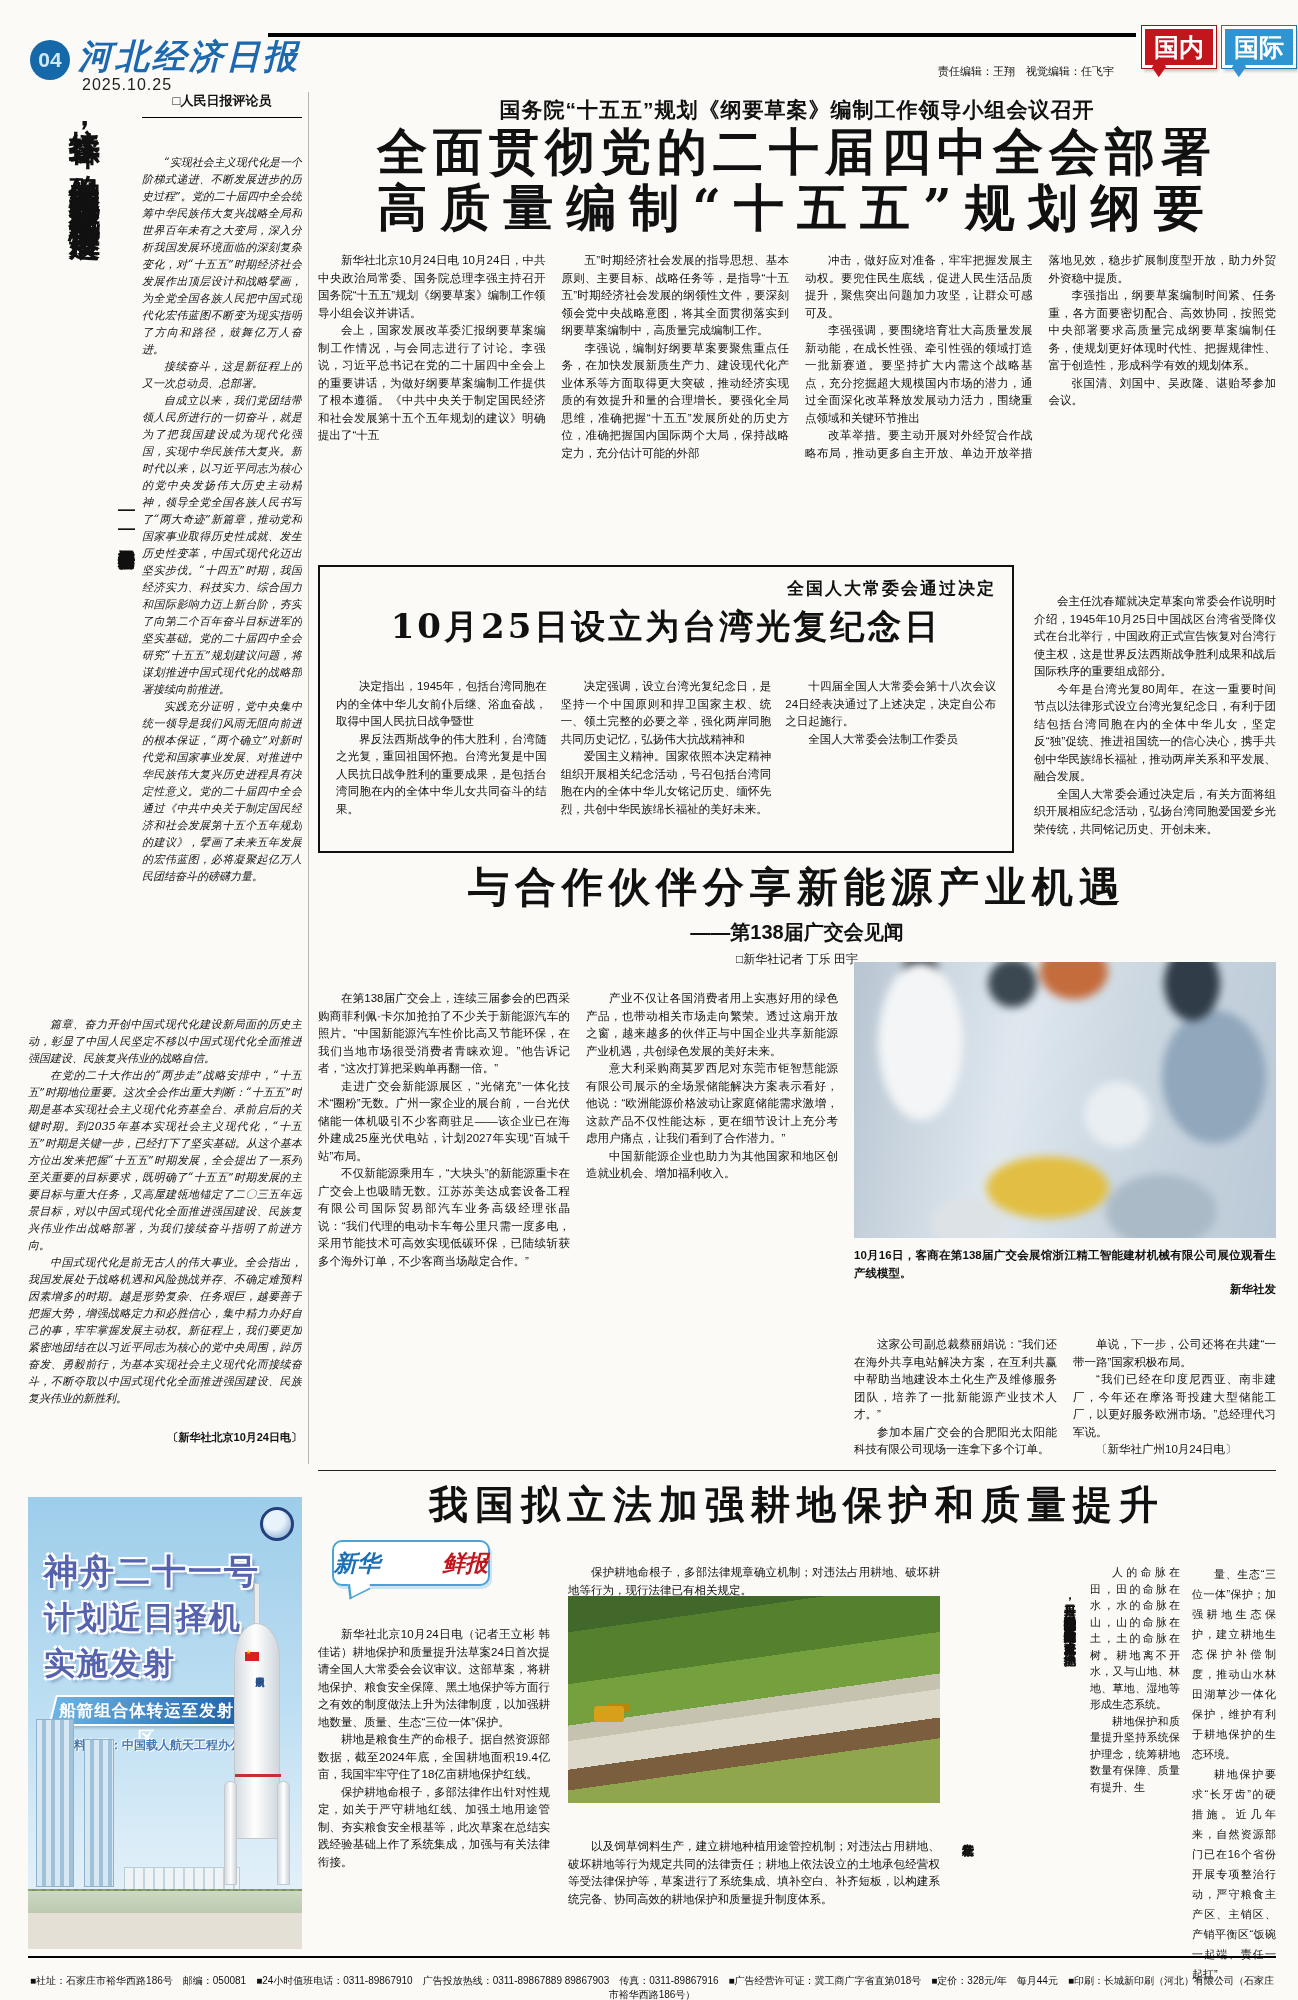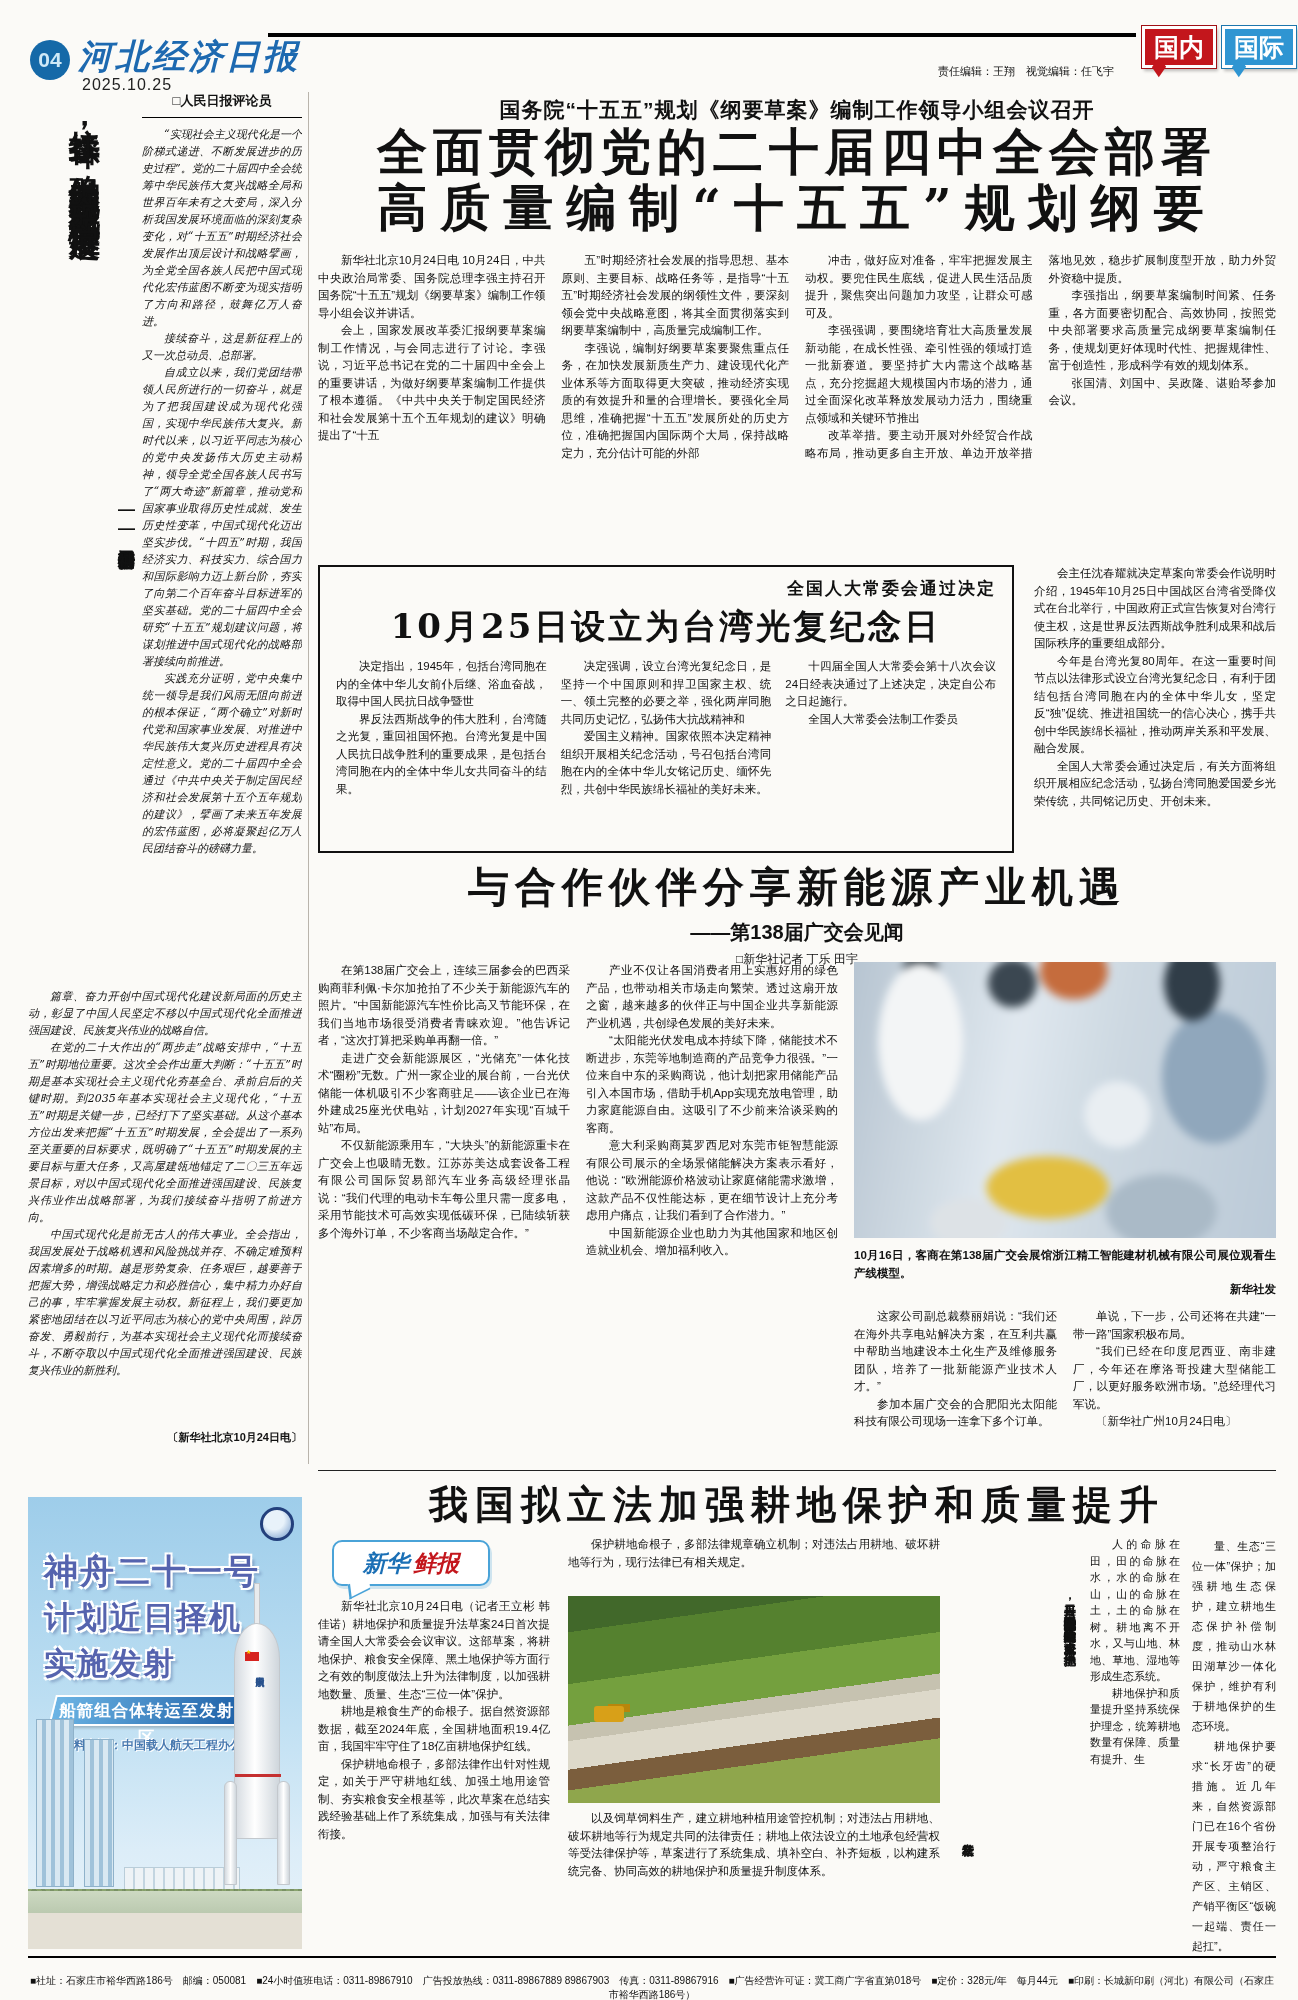--- a/index.html
+++ b/index.html
@@ -17,21 +17,21 @@
   .tagbadge { position:absolute; top:26px; width:74px; height:42px; display:flex; align-items:center; justify-content:center;
     color:#fff; font-size:25px; font-weight:900; font-family:"Liberation Sans",sans-serif; border:3px solid #fff; }
   .tag-red { left:1142px; background:#c3161c; box-shadow:0 0 0 1px #a01015, 2px 3px 3px rgba(0,0,0,.25); }
   .tag-blue { left:1222px; background:#2f95d2; box-shadow:0 0 0 1px #1d76ad, 2px 3px 3px rgba(0,0,0,.25); }
   .tag-red::after, .tag-blue::after { content:""; position:absolute; bottom:-8px; left:8px; width:12px; height:12px;
     transform:rotate(55deg) skewX(20deg); }
   .tag-red::after { background:#c3161c; }
   .tag-blue::after { background:#2f95d2; }
 
   
-  .bodytext { font-size:11.5px; line-height:17.5px; text-align:justify; overflow:hidden; }
+  .bodytext { font-size:11.5px; line-height:17.5px; text-align:justify; overflow:hidden;margin-top:28px; }
   .bodytext p { text-indent:2em; }
   .kai { font-family:"DejaVu Serif",serif; font-style:italic; }
   .serifh { font-family:"DejaVu Serif",serif; }
   .vtext { writing-mode:vertical-rl; text-orientation:upright; }
 
   
   .edit-wrap { position:absolute; left:28px; top:92px; width:274px; height:1380px; }
   .edit-vhead { position:absolute; left:0; top:12px; height:888px; width:78px; overflow:hidden;
     font-size:31px; font-weight:900; letter-spacing:3px; font-family:"DejaVu Serif",serif; }
   .edit-vsub { position:absolute; left:84px; top:408px; height:560px; width:26px; overflow:hidden;
@@ -82,21 +82,21 @@
     line-height:18px; text-align:justify; }
   .expo-cap .credit { position:absolute; right:0; bottom:2px; font-weight:bold; background:#fbfaf7; padding-left:8px; }
   .expo-colC { position:absolute; left:536px; top:448px; width:203px; height:157px; }
   .expo-colD { position:absolute; left:755px; top:448px; width:203px; height:157px; }
   .secrule { position:absolute; left:318px; top:1470px; width:958px; height:1px; background:#222; }
 
   
   .farm { position:absolute; left:318px; top:1478px; width:958px; height:474px; }
   .farm-h { text-align:center; font-size:39px; font-weight:900; letter-spacing:7px; }
   .farm-badge { position:absolute; left:14px; top:62px; width:158px; height:46px; border:2.5px solid #4aa3d8; border-radius:10px;
-    background:#fff; display:flex; align-items:center; justify-content:center; gap:4px;
+    background:#fff; display:flex; align-items:center; justify-content:space-between; gap:4px;
     font-size:23px; font-weight:900; font-style:italic; font-family:"DejaVu Serif",serif;
     box-shadow:2px 3px 0 rgba(74,163,216,.25); }
   .farm-badge::after { content:""; position:absolute; left:16px; bottom:-12px; width:16px; height:16px;
     background:#fff; border-right:2.5px solid #4aa3d8; border-bottom:2.5px solid #4aa3d8; transform:skewX(-30deg) rotate(55deg); }
   .fb-blue { color:#1a6fb5; } .fb-red { color:#c3161c; }
   .farm-col1 { position:absolute; left:0; top:120px; width:232px; height:354px; }
   .farm-midtop { position:absolute; left:250px; top:58px; width:372px; height:58px; }
   .farm-photo { position:absolute; left:250px; top:118px; width:372px; height:207px; overflow:hidden;
     background:linear-gradient(172deg, #41682a 0% 14%, #55812f 14% 34%, #74a03e 34% 50%, #c6c2b0 50% 56%, #ddd9ca 56% 67%, #7b5e3d 67% 75%, #8fa64c 75% 100%); }
   .farm-photo .digger { position:absolute; left:7%; top:53%; width:30px; height:16px; background:#d8a018; border-radius:3px; box-shadow:10px -6px 0 -4px #b8860b; }
@@ -232,21 +232,20 @@
     <div class="expo-h serifh">与合作伙伴分享新能源产业机遇</div>
     <div class="expo-sub">——第138届广交会见闻</div>
     <div class="expo-by">□新华社记者 丁乐 田宇</div>
     <div class="expo-colA bodytext">
         <p>在第138届广交会上，连续三届参会的巴西采购商菲利佩·卡尔加抢拍了不少关于新能源汽车的照片。“中国新能源汽车性价比高又节能环保，在我们当地市场很受消费者青睐欢迎。”他告诉记者，“这次打算把采购单再翻一倍。”</p>
         <p>走进广交会新能源展区，“光储充”一体化技术“圈粉”无数。广州一家企业的展台前，一台光伏储能一体机吸引不少客商驻足——该企业已在海外建成25座光伏电站，计划2027年实现“百城千站”布局。</p>
         <p>不仅新能源乘用车，“大块头”的新能源重卡在广交会上也吸睛无数。江苏苏美达成套设备工程有限公司国际贸易部汽车业务高级经理张晶说：“我们代理的电动卡车每公里只需一度多电，采用节能技术可高效实现低碳环保，已陆续斩获多个海外订单，不少客商当场敲定合作。”</p>
       </div>
     <div class="expo-colB bodytext">
         <p>产业不仅让各国消费者用上实惠好用的绿色产品，也带动相关市场走向繁荣。透过这扇开放之窗，越来越多的伙伴正与中国企业共享新能源产业机遇，共创绿色发展的美好未来。</p>
-        <p>“太阳能光伏发电成本持续下降，储能技术不断进步，东莞等地制造商的产品竞争力很强。”一位来自中东的采购商说，他计划把家用储能产品引入本国市场，借助手机App实现充放电管理，助力家庭能源自由。这吸引了不少前来洽谈采购的客商。</p>
         <p>意大利采购商莫罗西尼对东莞市钜智慧能源有限公司展示的全场景储能解决方案表示看好，他说：“欧洲能源价格波动让家庭储能需求激增，这款产品不仅性能达标，更在细节设计上充分考虑用户痛点，让我们看到了合作潜力。”</p>
         <p>中国新能源企业也助力为其他国家和地区创造就业机会、增加福利收入。</p>
       </div>
     <div class="expo-photo">
         <div class="blur"></div>
       </div>
     <div class="expo-cap">
       <span>10月16日，客商在第138届广交会展馆浙江精工智能建材机械有限公司展位观看生产线模型。</span>
       <span class="credit">新华社发</span>
     </div>

